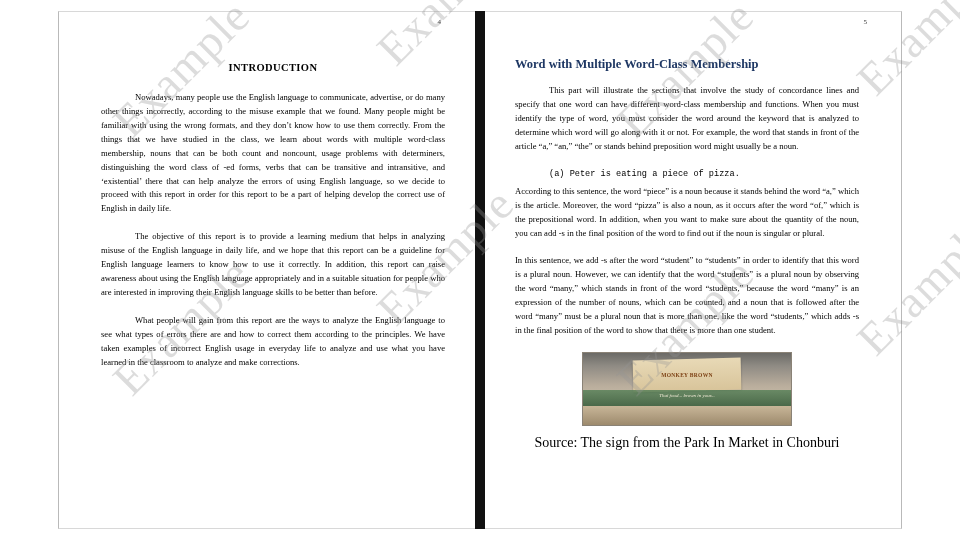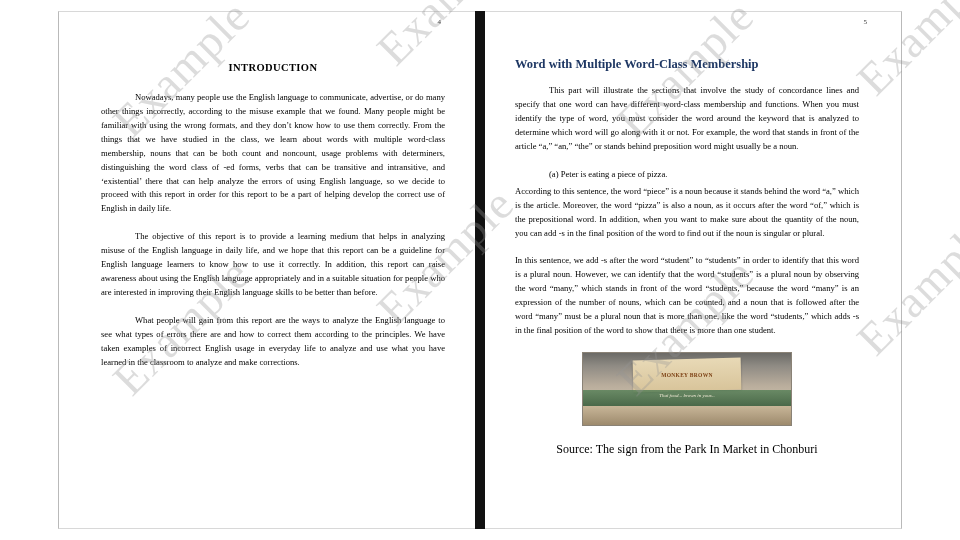--- a/index.html
+++ b/index.html
@@ -87,21 +87,21 @@
   }
 
   p.body {
     font-size: 8.6px;
     line-height: 1.62;
     text-align: justify;
     color: #000;
     margin: 0 0 14px 0;
   }
   p.body.indent { text-indent: 34px; }
-  p.body.tight { margin-bottom: 3px; }
+  p.body.tight { margin-bottom: 3px; font-family: Liberation Mono, monospace; }
 
   .caption-red {
     color: #c00000;
     font-size: 8.6px;
     margin: 16px 0 8px 0;
   }
 
   
   .photo-wrap {
     display: flex;
@@ -156,23 +156,23 @@
   }
   .photo .floor {
     position: absolute;
     left: 0; right: 0;
     bottom: 0;
     height: 26%;
     background: linear-gradient(180deg,#c8b698 0%, #9d8a6d 100%);
   }
 
   .source-line {
-    font-size: 12px;
-    text-align: center;
-    margin-top: 16px;
+    font-size: 14px;
+    text-align: center;
+    margin-top: 9px;
     color: #000;
   }
 
   
   .watermarks {
     position: absolute;
     left: 0; top: 0;
     width: 960px; height: 540px;
     pointer-events: none;
     overflow: hidden;

